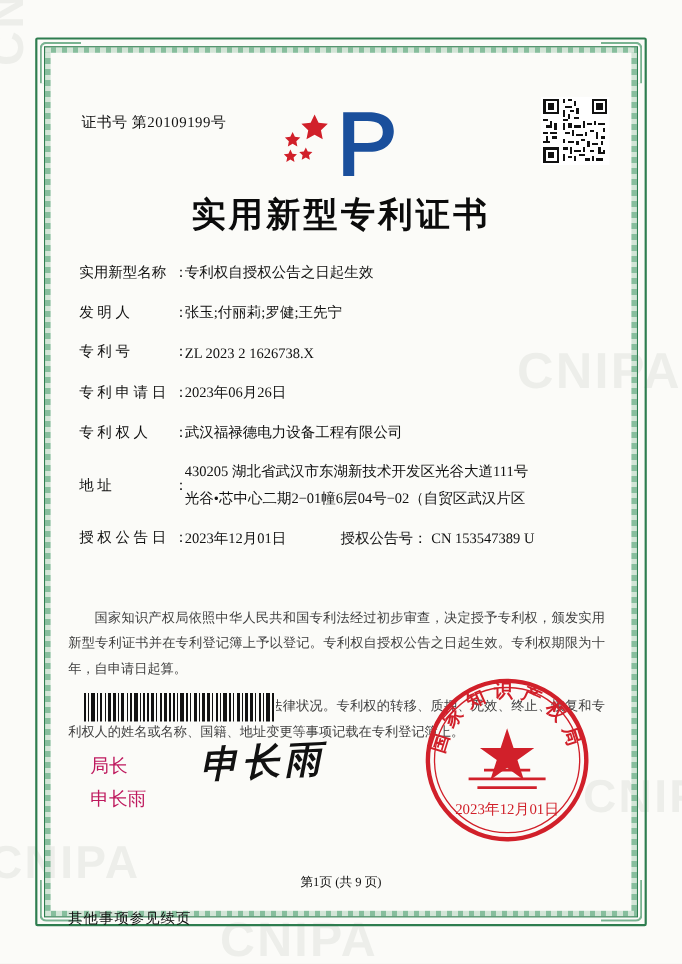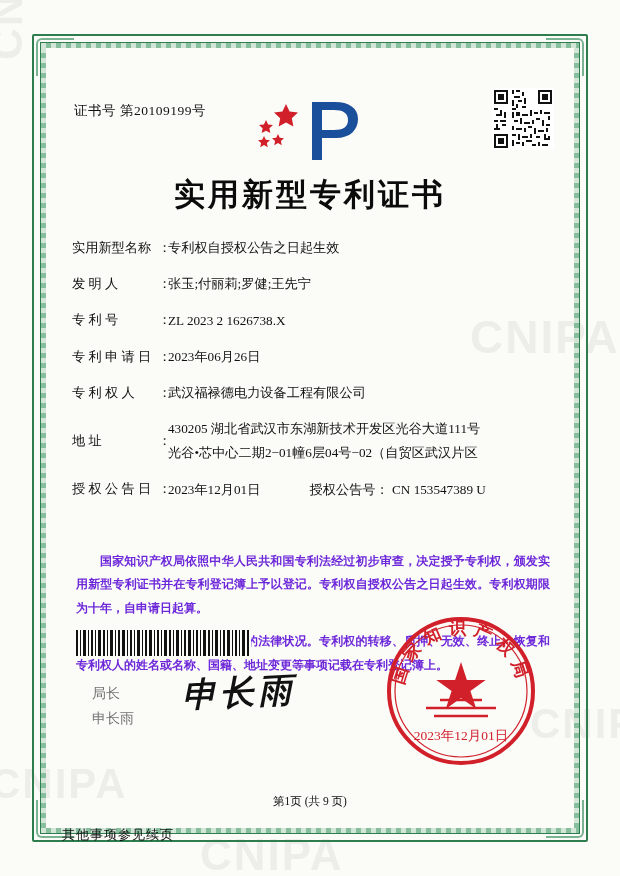--- a/index.html
+++ b/index.html
@@ -87,30 +87,30 @@
 
   .fields{position:absolute;left:10px;top:168px;right:6px;}
   .frow{display:flex;align-items:center;margin-bottom:16.5px;font-size:13.2px;color:#111;}
   .flabel{width:86px;flex:0 0 86px;display:flex;justify-content:space-between;letter-spacing:0;}
   .fsep{width:10px;flex:0 0 10px;text-align:center;}
   .fvalue{flex:1;line-height:1.5;}
   .fvalue .l2{display:block;margin-top:4px;}
   .inline-extra{margin-left:46px;}
 
   .para{
-    position:absolute;left:14px;right:8px;top:calc(168px + 312px);
-    font-size:12px;line-height:1.95;color:#6d28d9;text-align:justify;font-weight:bold;
+    position:absolute;left:0;right:8px;top:calc(168px + 312px);
+    font-size:12px;line-height:1.95;color:#404040;text-align:justify;
   }
   .para p{margin:0 0 10px 0;text-indent:2em;}
 
   .barcode{
     position:absolute;left:14px;top:560px;width:175px;height:26px;
   }
 
-  .sig-block{position:absolute;left:30px;top:612px;font-size:14px;color:#737373;line-height:1.75;}
+  .sig-block{position:absolute;left:20px;top:612px;font-size:17px;color:#be185d;line-height:1.75;}
   .signature{
     position:absolute;left:120px;top:600px;
     font-size:34px;color:#111;
     font-family:"Liberation Serif","DejaVu Serif",serif;
     font-style:italic;font-weight:bold;letter-spacing:4px;
     transform:rotate(-3deg);
   }
 
   .seal{
     position:absolute;right:18px;top:542px;width:158px;height:158px;

